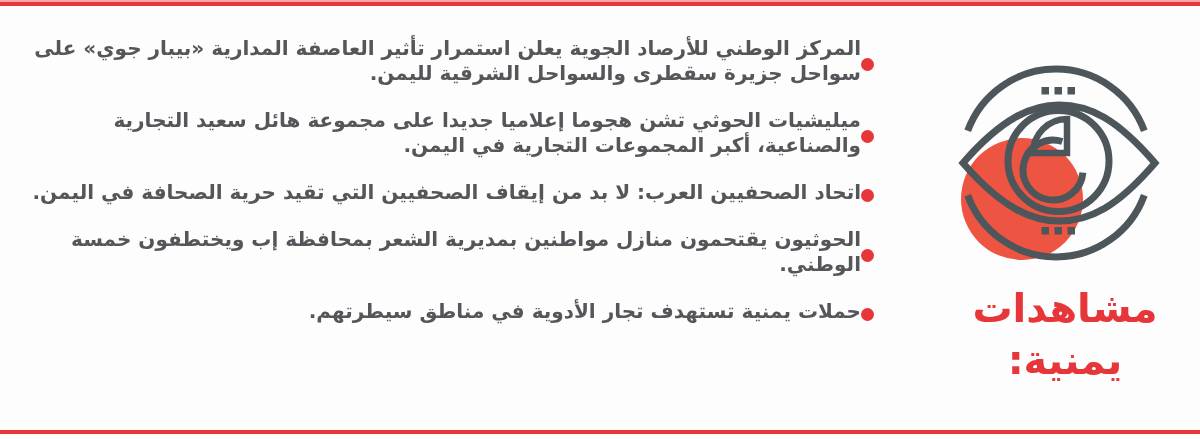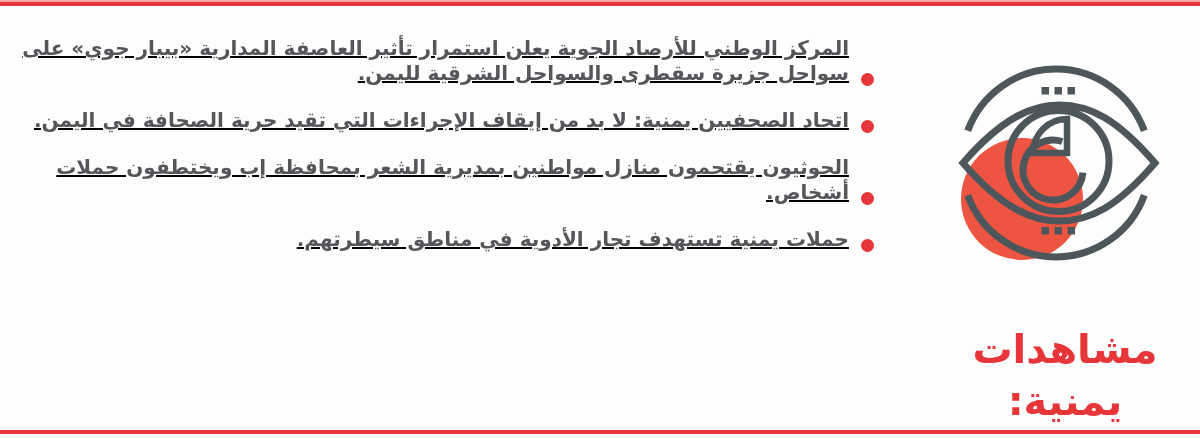--- a/index.html
+++ b/index.html
@@ -19,42 +19,41 @@
 
   .content {
     position: absolute; top: 6px; bottom: 9px; left: 0; right: 0;
     display: flex; flex-direction: row; 
   }
 
   
   .side {
     width: 270px; flex: none;
     display: flex; flex-direction: column; align-items: center;
-    padding-top: 32px; box-sizing: border-box; gap: 41px;
+    padding-top: 32px; box-sizing: border-box;
   }
   .icon-wrap { width: 230px; height: 230px; flex: none; }
   .title {
     margin: 14px 0 0 0;
     max-width: 215px;
     font-size: 40px; font-weight: 700; line-height: 52px;
     color: #e7363a; text-align: center;
   }
 
   
   .news-list {
     flex: 1;
     list-style: none;
     margin: 0;
     padding: 30px 56px 0 10px;
     box-sizing: border-box;
   }
   .news-item {
-    display: flex; align-items: flex-end; gap: 12px;
+    display: flex; align-items: center; 
     margin: 0 0 22px 0;
-    text-decoration: underline;
   }
   .bullet {
     flex: none;
     width: 13px; height: 13px; border-radius: 50%;
     background: #e7363a;
     margin-top: 6px;
   }
   .item-text {
     font-size: 20px; line-height: 25px; font-weight: 700;
     color: #55565a;
@@ -101,30 +100,34 @@
       </div>
       <h1 class="title">مشاهدات يمنية:</h1>
     </aside>
 
     <ul class="news-list">
   <li class="news-item">
     <span class="bullet"></span>
     <span class="item-text">المركز الوطني للأرصاد الجوية يعلن استمرار تأثير العاصفة المدارية «بيبار جوي» على سواحل جزيرة سقطرى والسواحل الشرقية لليمن.</span>
   </li>
 
+  <li class="news-item">
+    <span class="bullet"></span>
+    <span class="item-text">ميليشيات الحوثي تشن هجوما إعلاميا جديدا على مجموعة هائل سعيد التجارية والصناعية، أكبر المجموعات التجارية في اليمن.</span>
+  </li>
 
 
   <li class="news-item">
     <span class="bullet"></span>
-    <span class="item-text">اتحاد الصحفيين يمنية: لا بد من إيقاف الإجراءات التي تقيد حرية الصحافة في اليمن.</span>
+    <span class="item-text">اتحاد الصحفيين العرب: لا بد من إيقاف الصحفيين التي تقيد حرية الصحافة في اليمن.</span>
   </li>
 
   <li class="news-item">
     <span class="bullet"></span>
-    <span class="item-text">الحوثيون يقتحمون منازل مواطنين بمديرية الشعر بمحافظة إب ويختطفون حملات أشخاص.</span>
+    <span class="item-text">الحوثيون يقتحمون منازل مواطنين بمديرية الشعر بمحافظة إب ويختطفون خمسة الوطني.</span>
   </li>
 
   <li class="news-item">
     <span class="bullet"></span>
     <span class="item-text">حملات يمنية تستهدف تجار الأدوية في مناطق سيطرتهم.</span>
   </li>
 </ul>
 
   </main>
 

